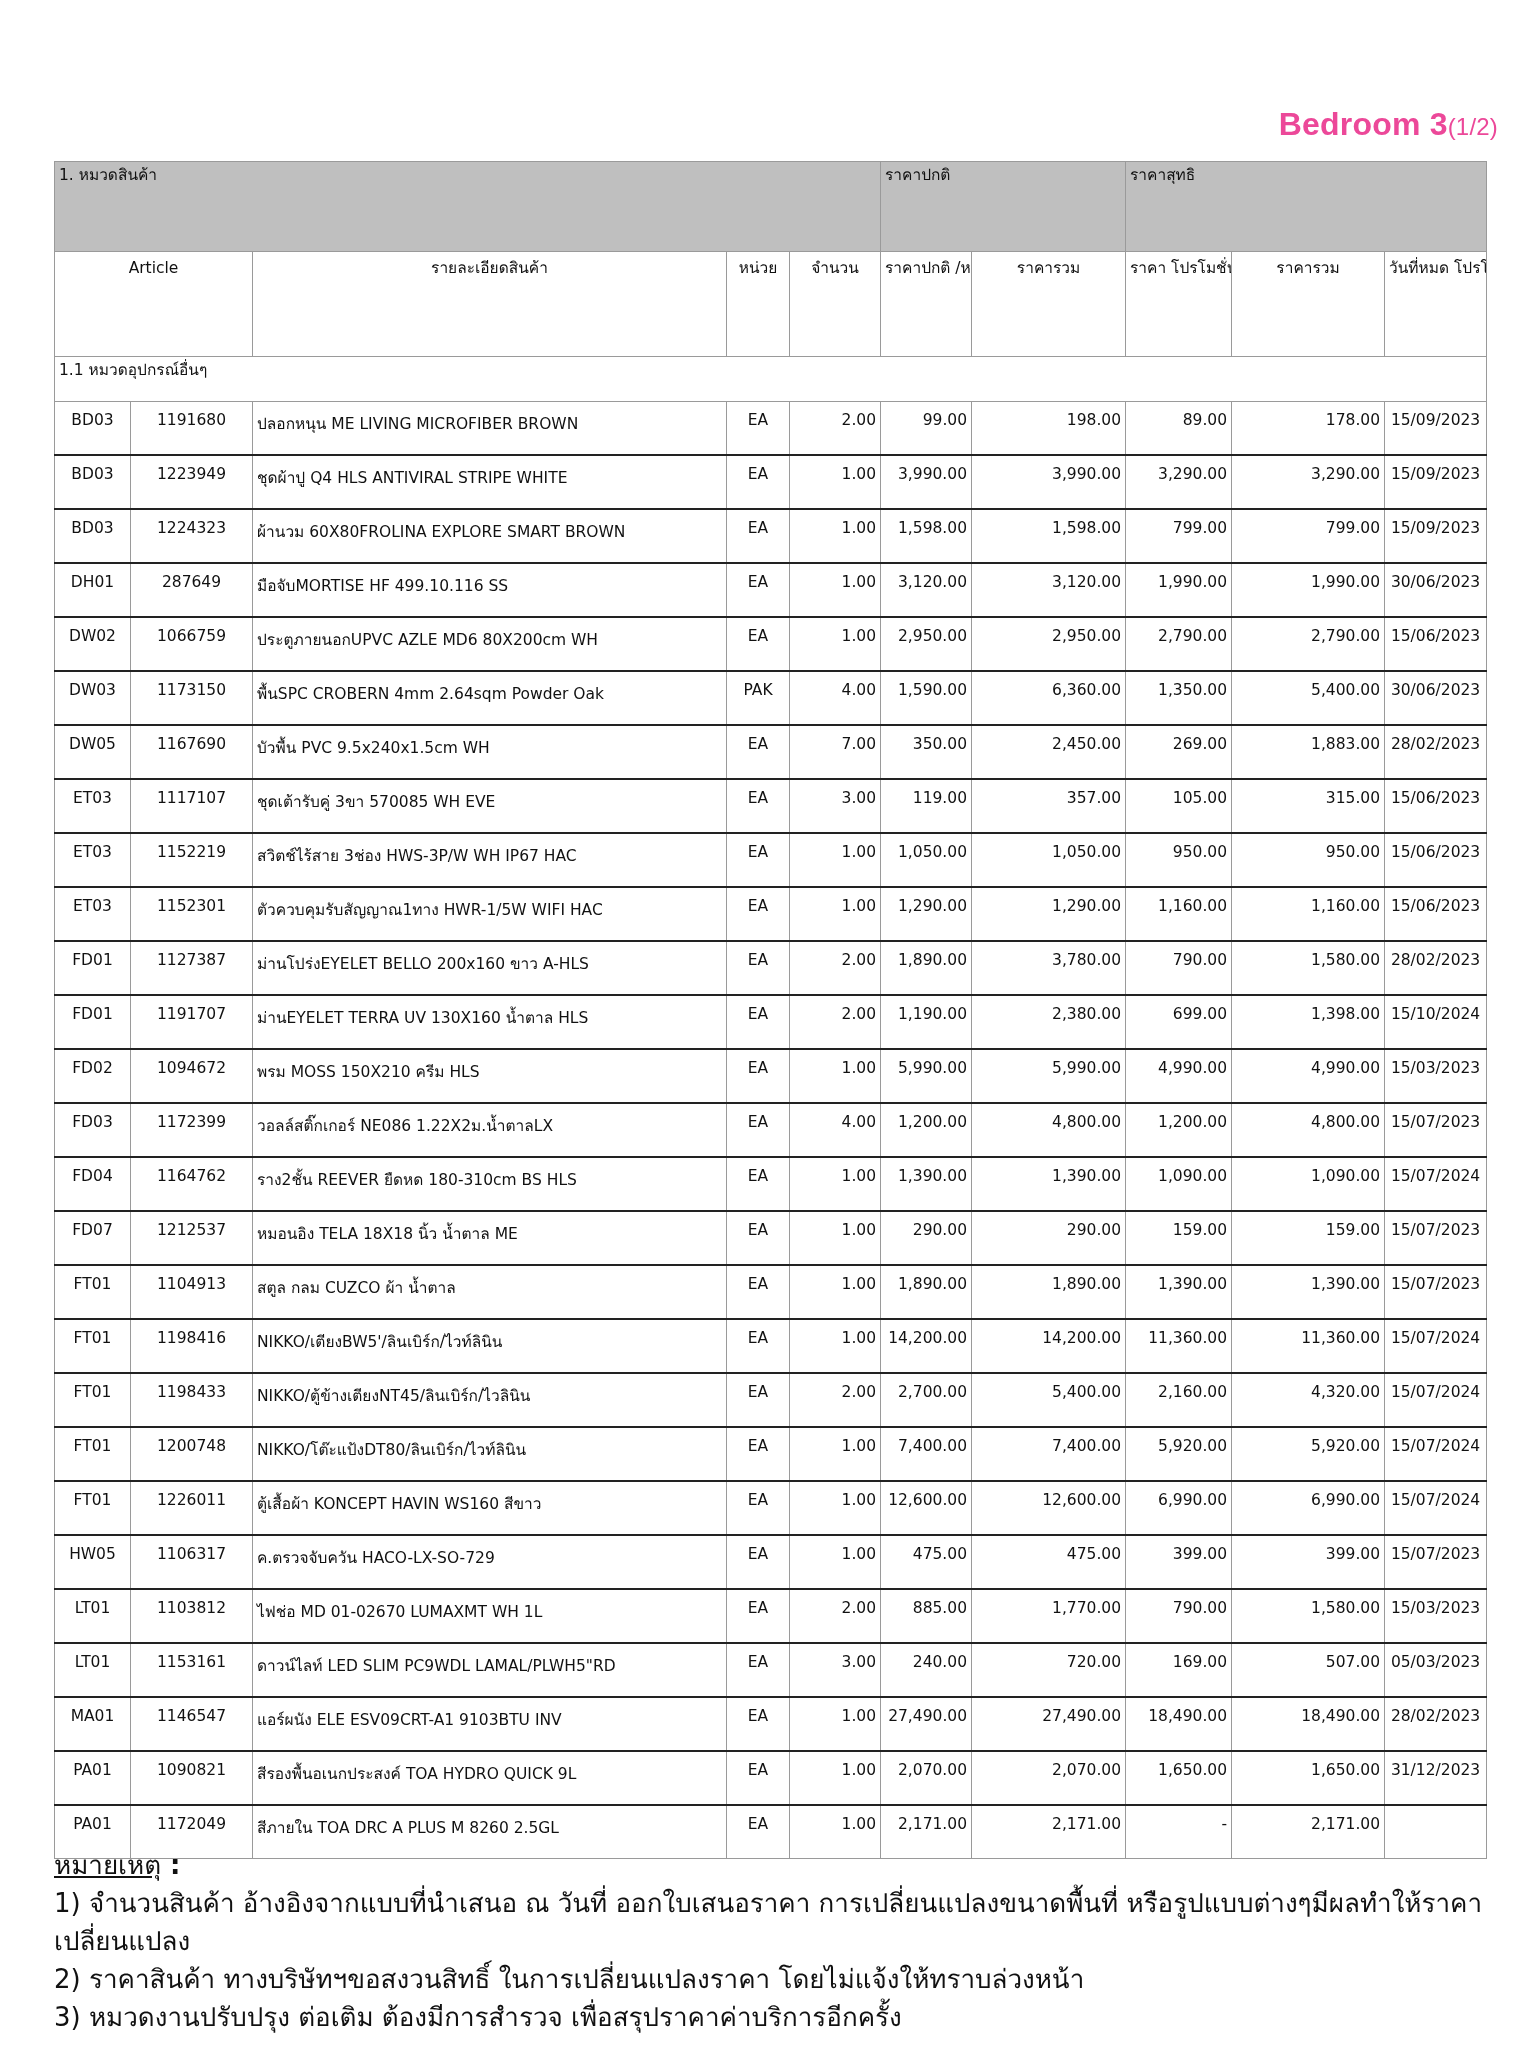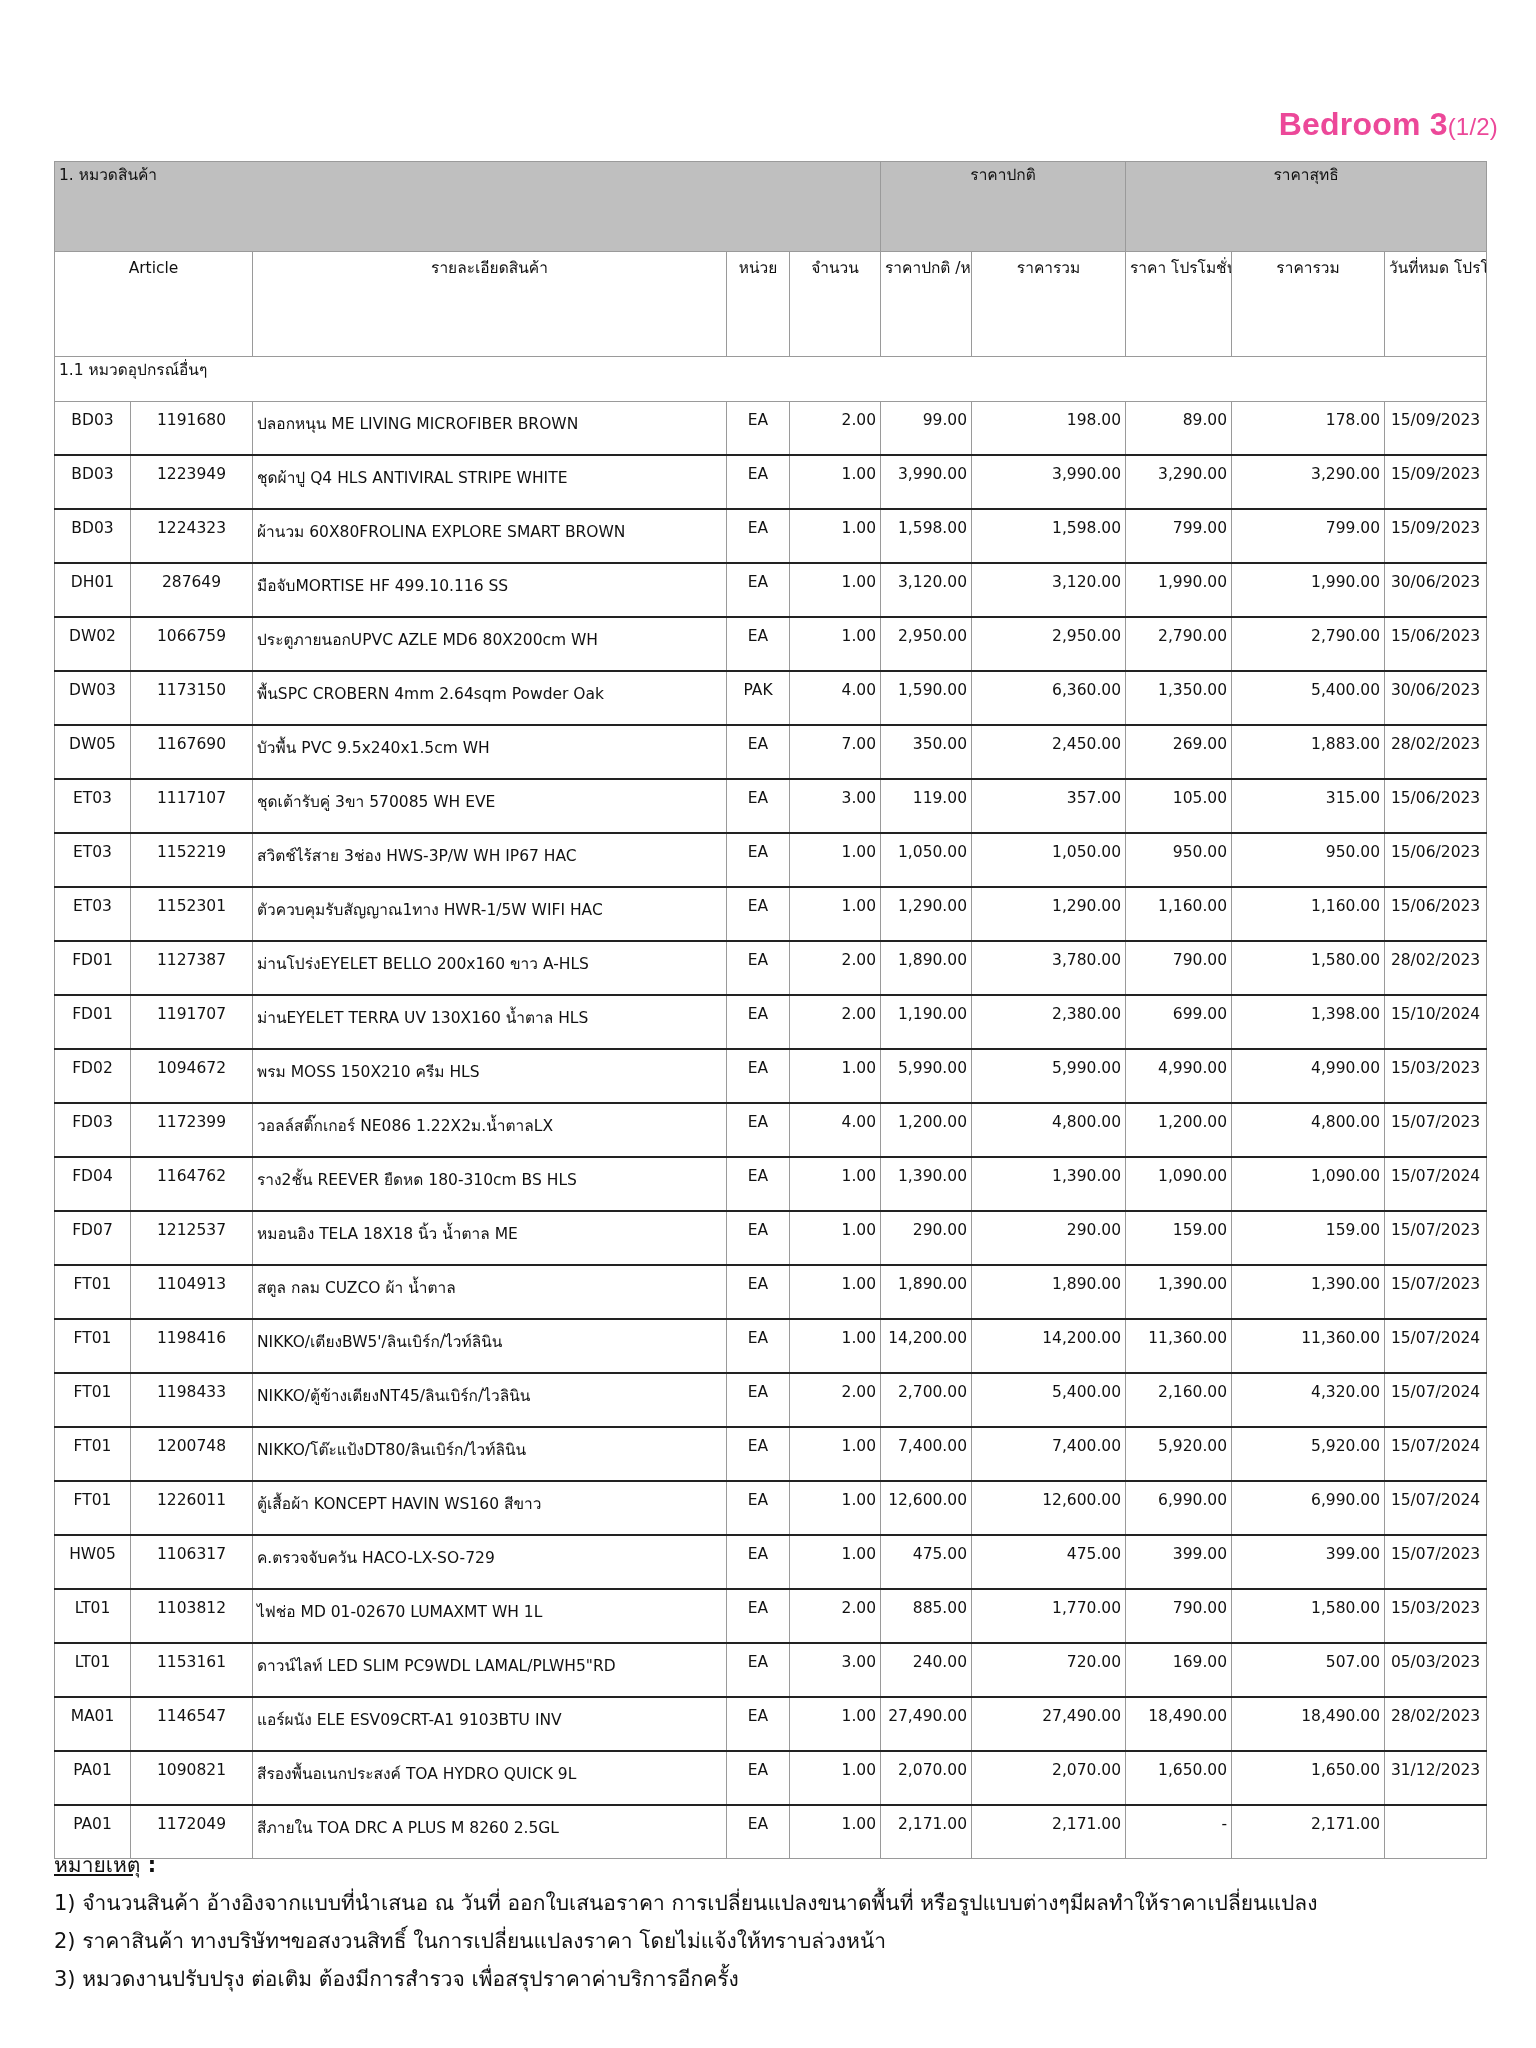--- a/index.html
+++ b/index.html
@@ -3,29 +3,29 @@
 <meta charset="utf-8">
 <style>
   html, body { margin: 0; padding: 0; background: #ffffff; }
   body { width: 1536px; height: 2048px; position: relative; font-family: "DejaVu Sans", "Liberation Sans", sans-serif; color: #111; overflow: hidden; }
   .title { position: absolute; right: 38px; top: 106px; font-family: "Liberation Sans", sans-serif; font-weight: bold; font-size: 32px; color: #ec4899; letter-spacing: 0.2px; }
   .title .paren { font-weight: normal; font-size: 24px; }
   table.grid { position: absolute; left: 54px; top: 161px; width: 1432px; border-collapse: collapse; table-layout: fixed; font-size: 15.5px; }
   table.grid td { border: 1px solid #9a9a9a; padding: 0 4px; overflow: hidden; white-space: nowrap; }
   .hdr-gray td { background: #bfbfbf; height: 89px; vertical-align: top; padding-top: 6px; }
   .hdr-gray td.cat { }
-  .hdr-gray td.grp { text-align: center; }
+  .hdr-gray td.grp { }
   .hdr-cols td { height: 104px; vertical-align: top; text-align: center; padding-top: 8px; line-height: 32px; white-space: normal; border-bottom: 3px solid #222; }
   .section td { height: 44px; vertical-align: top; padding-left: 12px; padding-top: 6px; border-bottom: 2px solid #222; }
   tr.row td { height: 43px; vertical-align: top; padding-top: 9px; border-bottom: 2px solid #222; }
   tr.row:last-child td { border-bottom: 1px solid #9a9a9a; }
   td.c { text-align: center; }
   td.r { text-align: right; }
   td.l { text-align: left; }
-  .notes { position: absolute; left: 54px; top: 1846px; font-family: "DejaVu Sans", sans-serif; font-size: 21px; color: #111; line-height: 38px; }
+  .notes { position: absolute; left: 54px; top: 1846px; font-family: "DejaVu Sans", sans-serif; font-size: 26px; color: #111; line-height: 38px; }
   .notes .head { text-decoration: underline; }
   .notes .colon { font-weight: bold; }
 </style>
 </head>
 <body>
 
 <div class="title"><span>Bedroom 3</span><span class="paren">(1/2)</span></div>
 
 <table class="grid">
   <colgroup>

